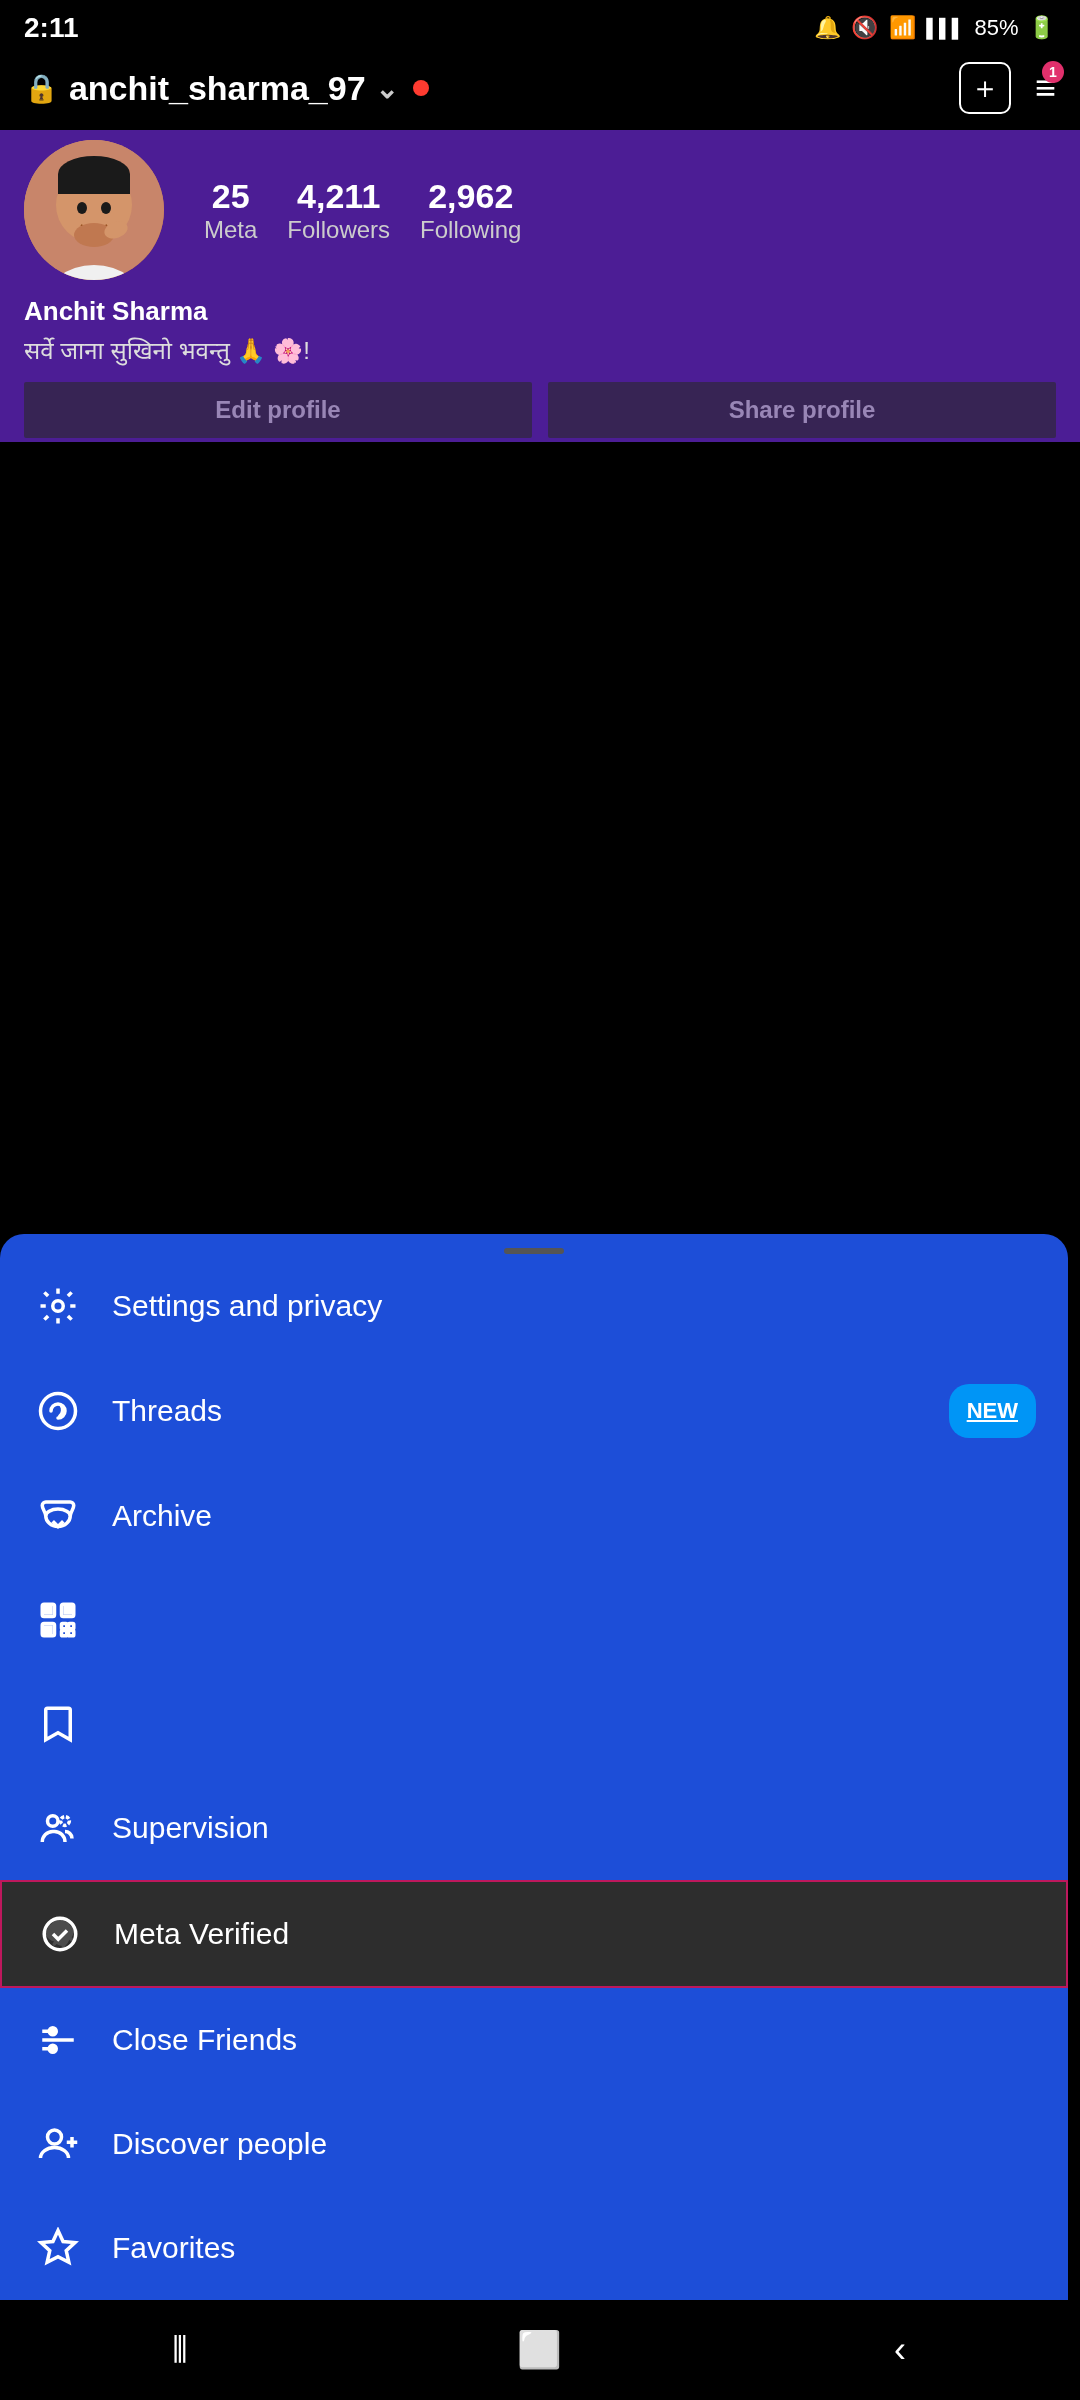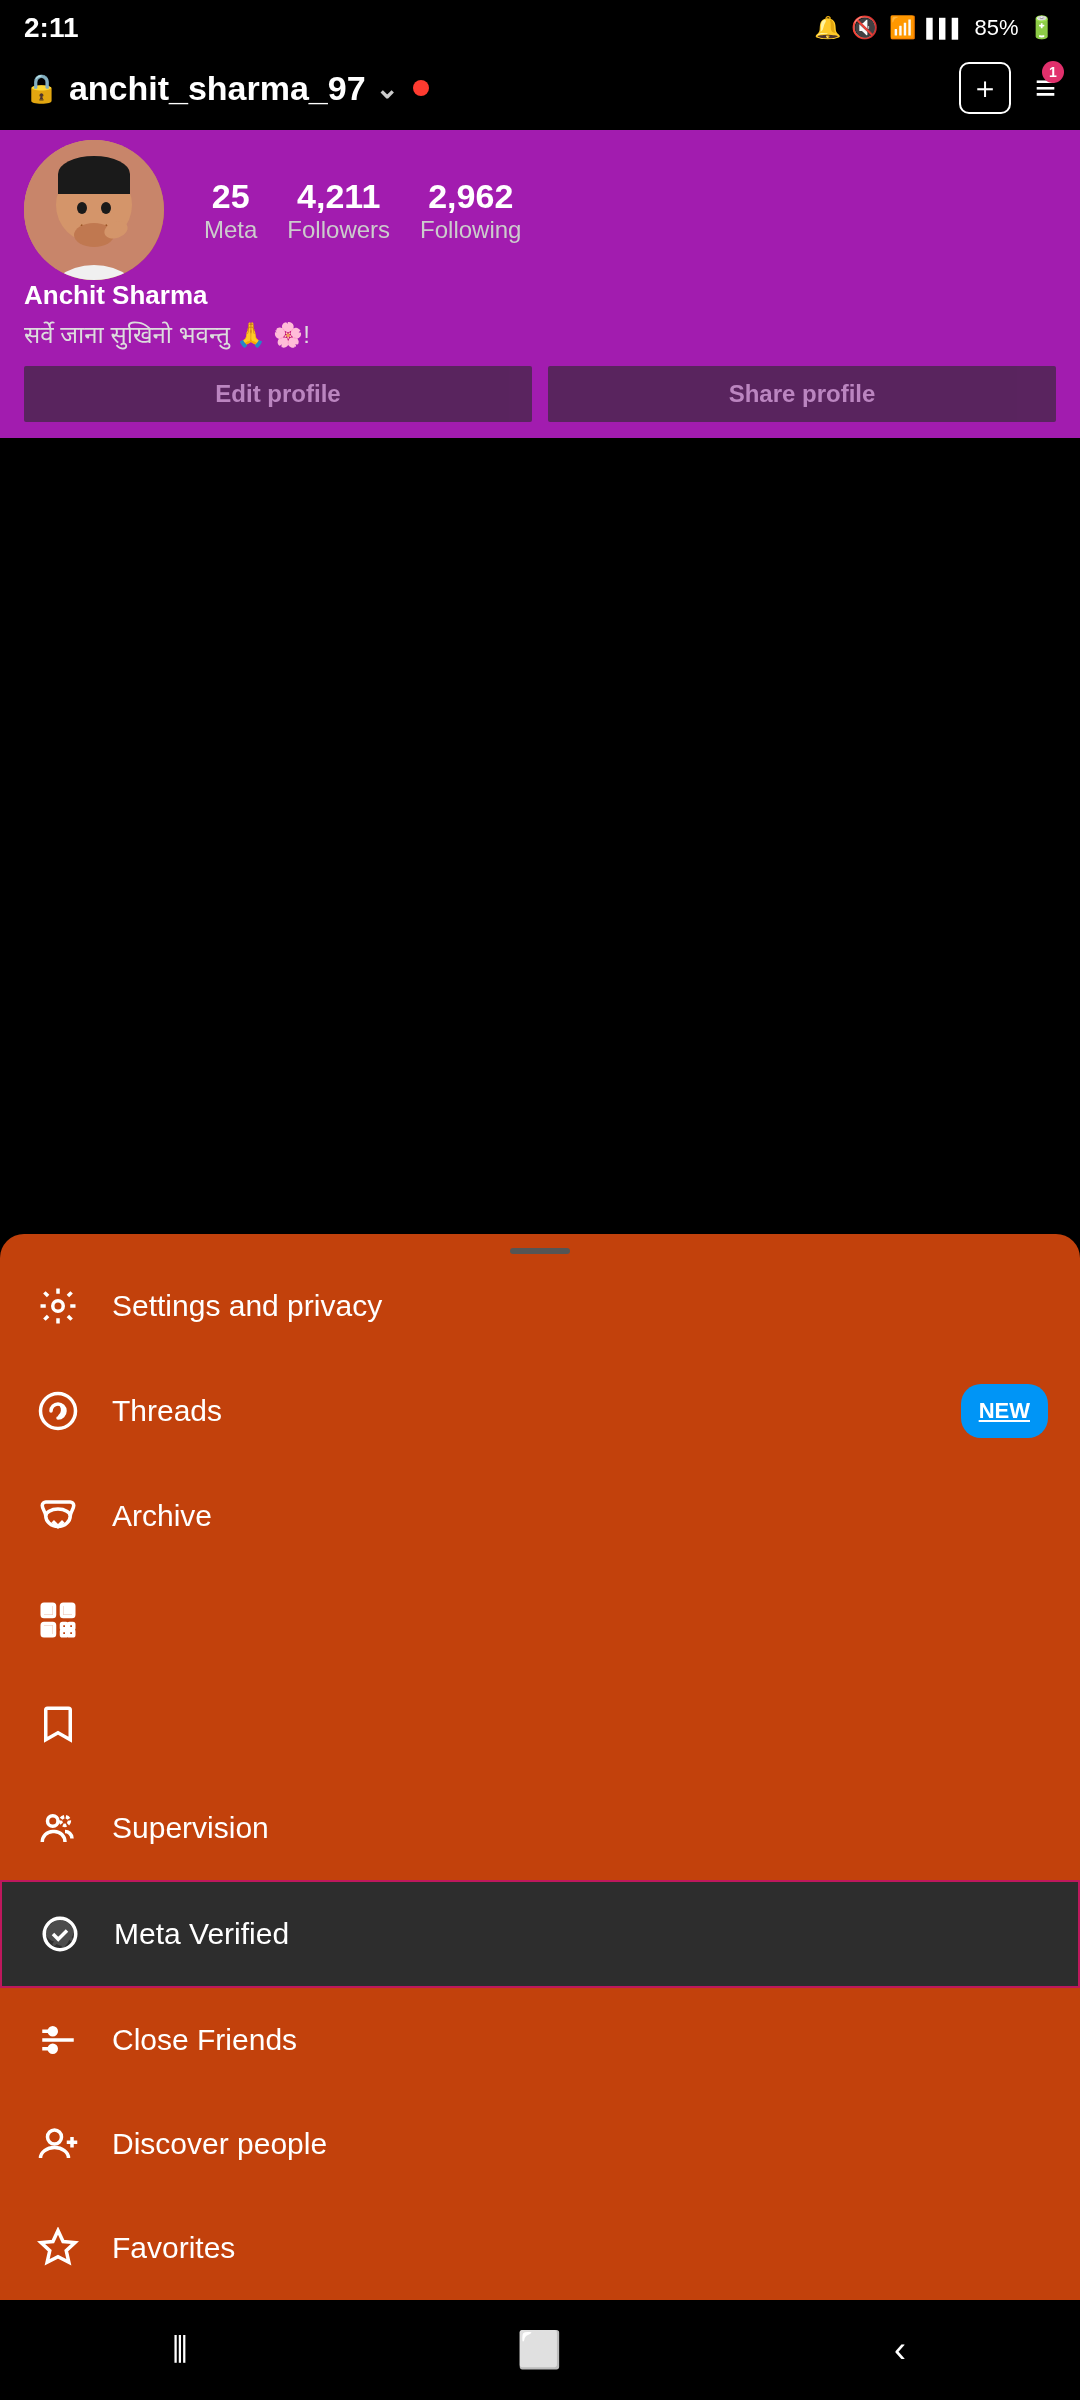--- a/index.html
+++ b/index.html
@@ -103,22 +103,22 @@
       height: 22px;
       font-size: 14px;
       display: flex;
       align-items: center;
       justify-content: center;
       font-weight: 700;
     }
 
     
     .profile-section {
-      background: #a21caf;
-      padding: 10px 24px 16px;
+      background: #4c1d95;
+      padding: 10px 24px 4px;
     }
     .profile-top {
       display: flex;
       align-items: center;
       gap: 40px;
     }
     .avatar-placeholder {
       width: 140px;
       height: 140px;
       border-radius: 50%;
@@ -145,20 +145,21 @@
       color: #fff;
     }
     .stat-label {
       font-size: 24px;
       color: #ccc;
     }
     .profile-name {
       font-size: 26px;
       font-weight: 700;
       color: #fff;
+      margin-top: 16px;
     }
     .profile-bio {
       font-size: 24px;
       color: #ddd;
       margin-top: 6px;
     }
     .profile-buttons {
       display: flex;
       gap: 16px;
       margin-top: 16px;
@@ -175,22 +176,22 @@
       font-weight: 600;
       color: #ccc;
       opacity: 0.6;
     }
 
     
     .bottom-sheet {
       position: absolute;
       bottom: 0;
       left: 0;
-      right: 0;
-      background: #c2410c;
+      right: 12px;
+      background: #1d4ed8;
       border-radius: 24px 24px 0 0;
       padding-bottom: 100px;
       z-index: 10;
     }
     .sheet-handle {
       width: 60px;
       height: 6px;
       background: #555;
       border-radius: 3px;
       margin: 14px auto 0;

